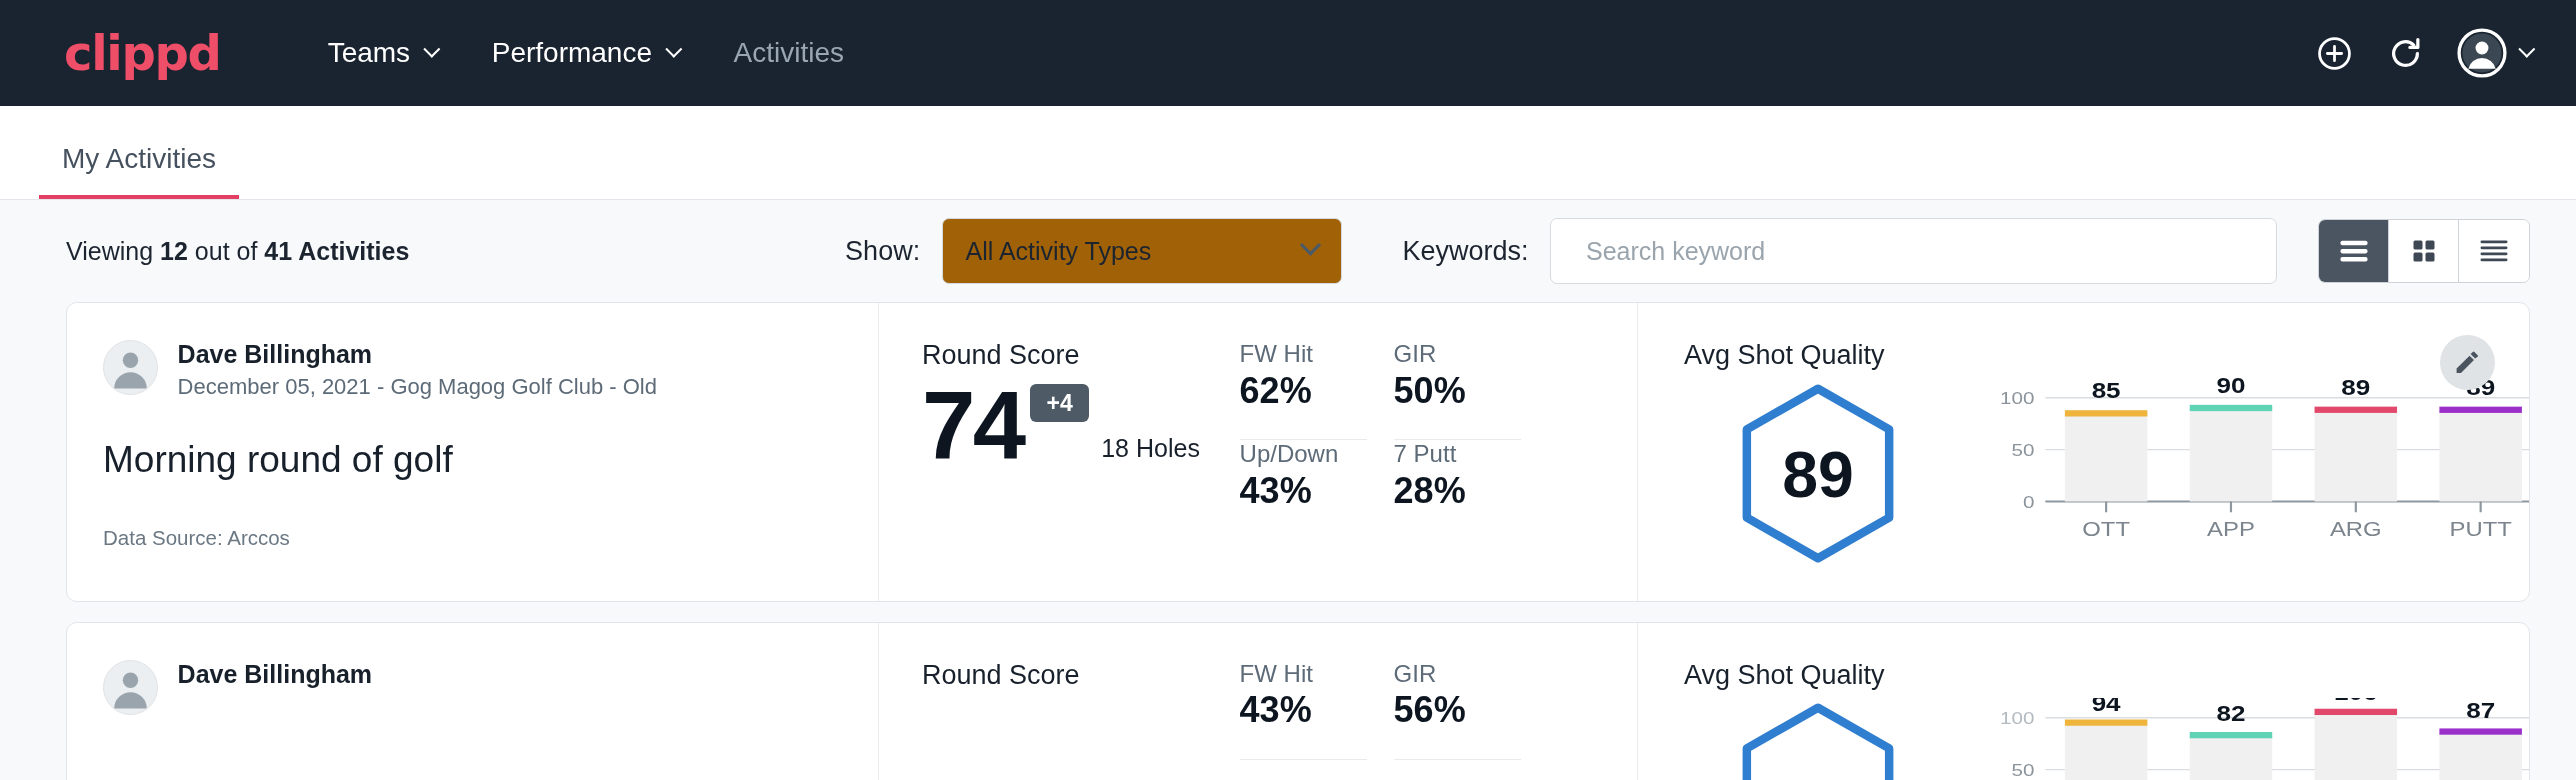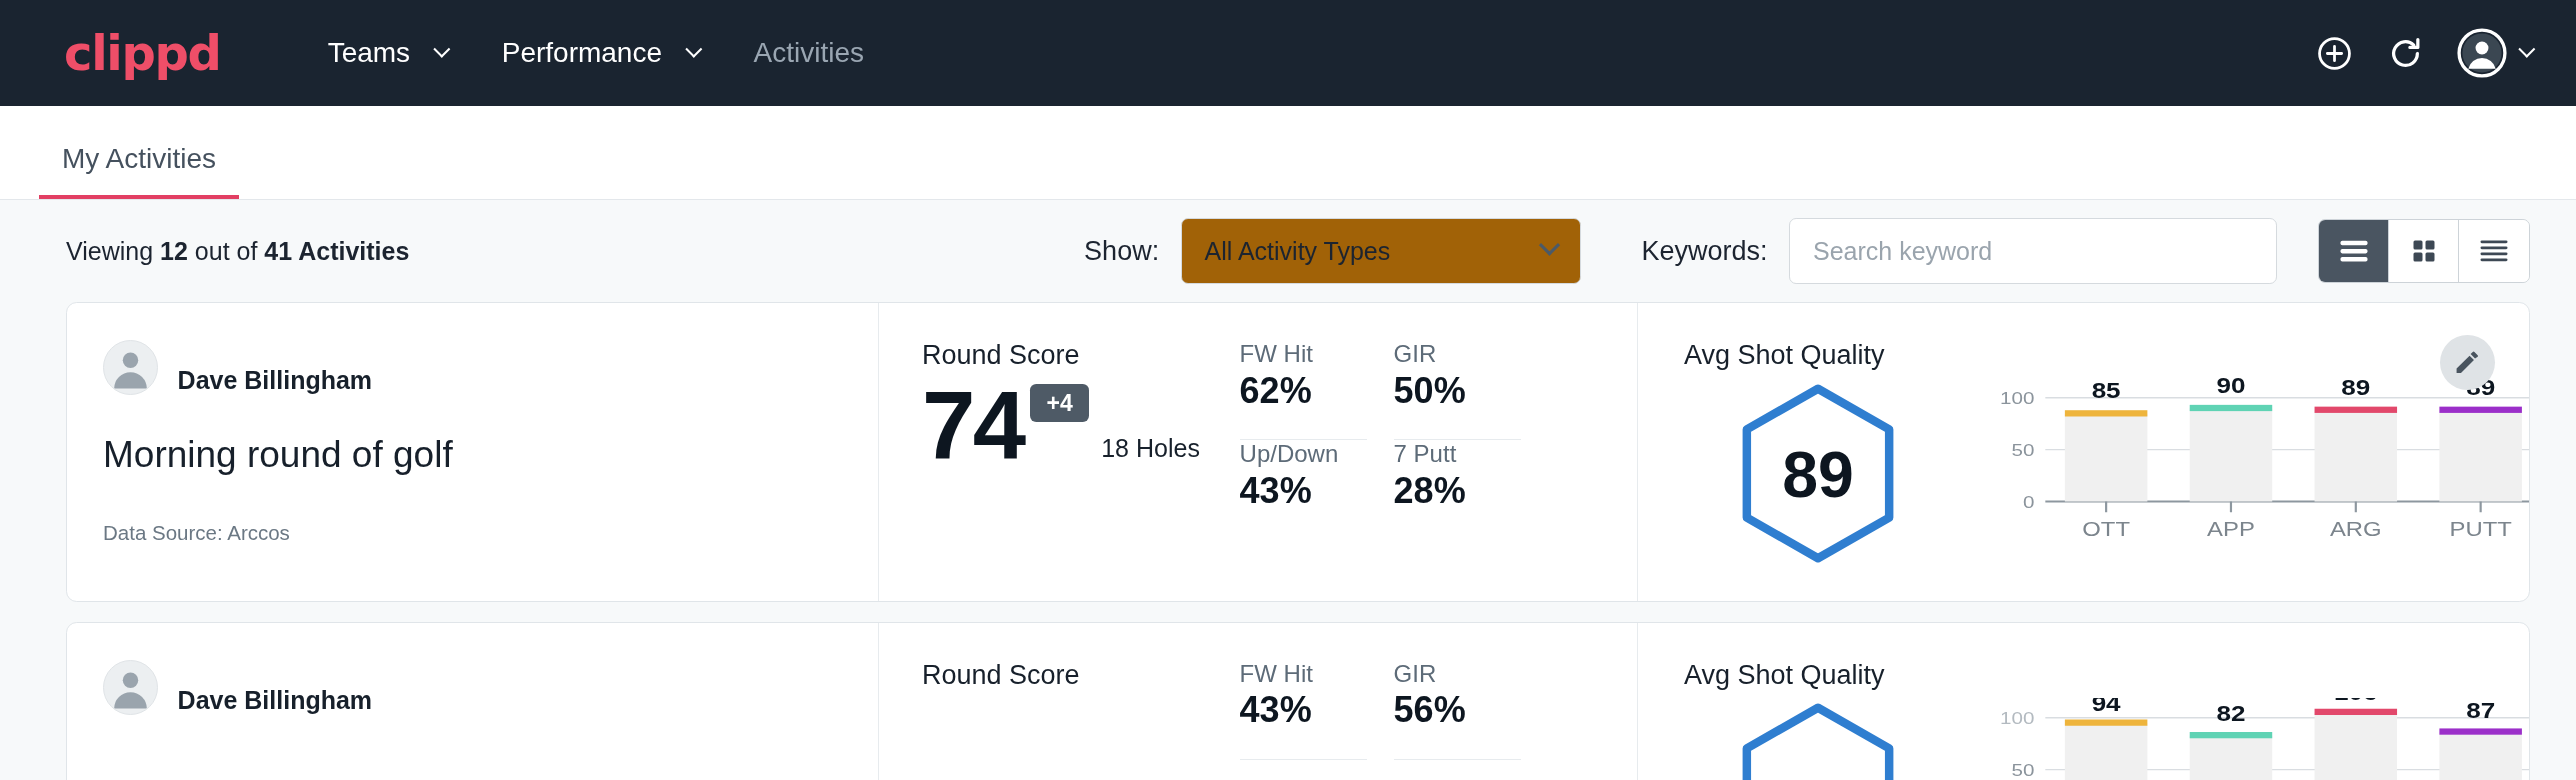--- a/index.html
+++ b/index.html
@@ -22,21 +22,21 @@
   .logo {
     font-size: 48px;
     font-weight: 800;
     color: #ef4e68;
     letter-spacing: -1.3px;
     margin-right: 80px;
     font-family: "DejaVu Sans", sans-serif;
   }
   .navlinks { display: flex; align-items: center; gap: 0px; }
   .navitem {
-    display: flex; align-items: center; gap: 26px;
+    display: flex; align-items: center; gap: 16px;
     color: #ffffff;
     font-size: 28px;
     padding: 9px 27px;
     cursor: pointer;
     white-space: nowrap;
   }
   .navitem.muted { color: #9aa6b2; }
   .chev {
     display: inline-block;
     width: 11.6px; height: 11.6px;
@@ -92,26 +92,26 @@
   }
   .select .dd {
     margin-left: auto;
     width: 15px; height: 15px;
     border-right: 3.6px solid #4b5a68;
     border-bottom: 3.6px solid #4b5a68;
     transform: rotate(45deg) translate(-4.5px,-4.5px);
   }
   .kwlabel { font-size: 27px; color: #1c2430; margin: 0 21.4px 0 61px; white-space: nowrap; }
   .searchbox {
-    width: 488px; height: 66px;
+    width: 727px; height: 66px;
     background: #fff;
     border: 0.9px solid #d5dade;
     border-radius: 7.1px;
     display: flex; align-items: center;
-    padding: 0 23px;
+    padding: 0 35px;
   }
   .searchbox input {
     border: 0; outline: 0; width: 100%;
     font-size: 25px; color: #1c2430;
     font-family: "Liberation Sans", sans-serif;
     background: transparent;
   }
   .searchbox input::placeholder { color: #9aa4ad; }
   .viewtoggle {
     margin-left: 41px;
@@ -145,21 +145,21 @@
     display: flex;
     position: relative;
     margin-bottom: 19.6px;
   }
   .col-person {
     width: 812px;
     padding: 37px 36px 0 36px;
     border-right: 0.9px solid #e7ebee;
     flex-shrink: 0;
   }
-  .person-head { display: flex; align-items: flex-end; gap: 19.6px; }
+  .person-head { display: flex; align-items: flex-start; gap: 19.6px; }
   .pavatar {
     width: 55px; height: 55px;
     border-radius: 50%;
     background: #eceff1;
     border: 0.9px solid #e0e4e7;
     display: flex; align-items: flex-end; justify-content: center;
     overflow: hidden; flex-shrink: 0;
   }
   .pname { font-size: 25px; font-weight: 700; color: #17202b; }
   .pmeta { font-size: 22px; color: #5d6b78; margin-top: 5.4px; }
@@ -318,20 +318,21 @@
     <div class="col-person">
       <div class="person-head">
         <div class="pavatar">
           <svg width="55" height="55" viewBox="0 0 24 24">
             <circle cx="12" cy="9.2" r="3.5" fill="#9aa4ad"></circle>
             <path d="M4.6 22a7.4 7.4 0 0 1 14.8 0z" fill="#9aa4ad"></path>
           </svg>
         </div>
         <div>
           <div class="pname">Dave Billingham</div>
+          <div class="pmeta">December 05, 2021 - Gog Magog Golf Club - Old</div>
         </div>
       </div>
       <div class="ptitle">Morning round of golf</div>
       <div class="psource">Data Source: Arccos</div>
     </div>
 
     <div class="col-score">
       <div class="sec-title">Round Score</div>
       <div class="scoreline">
         <span class="bignum">74</span>

